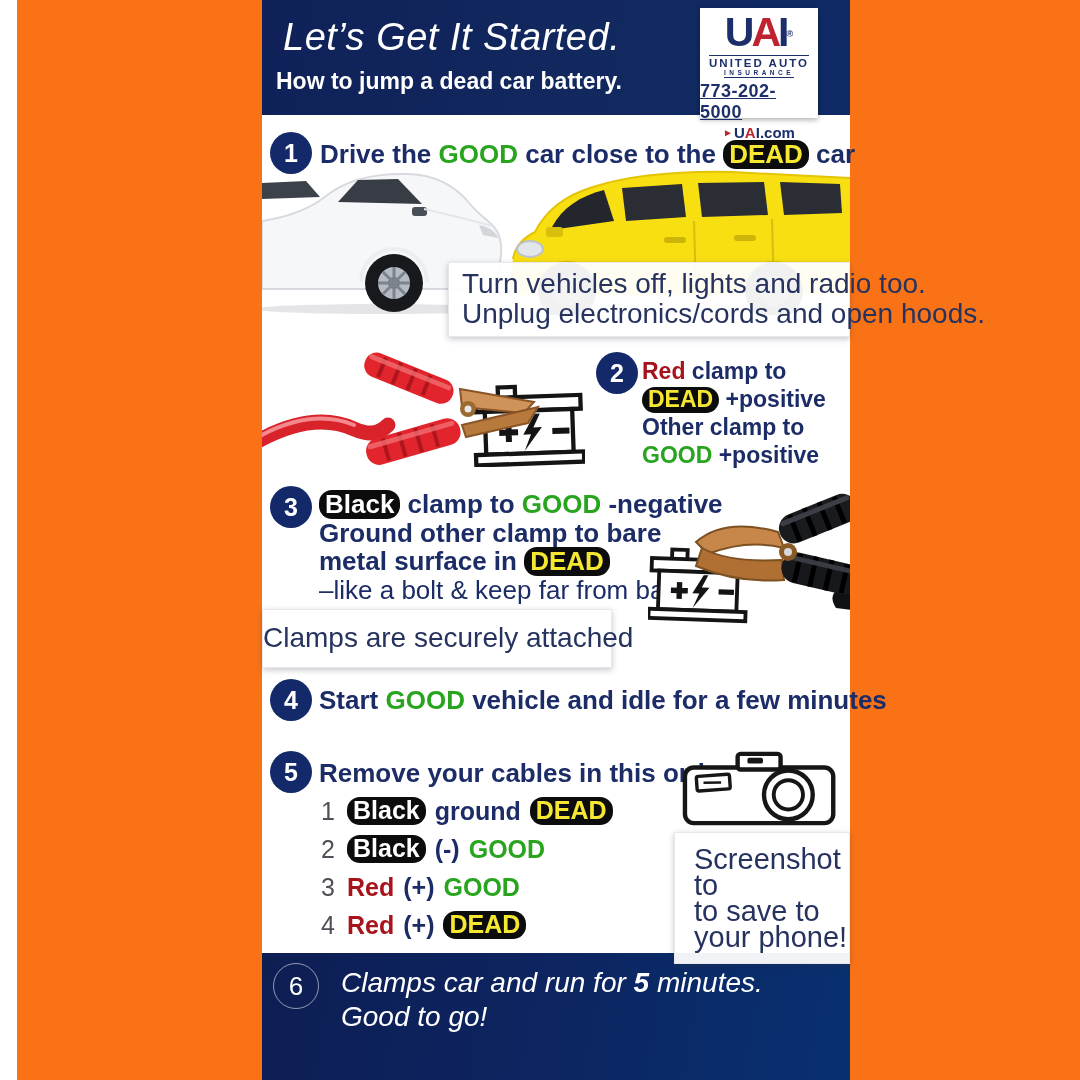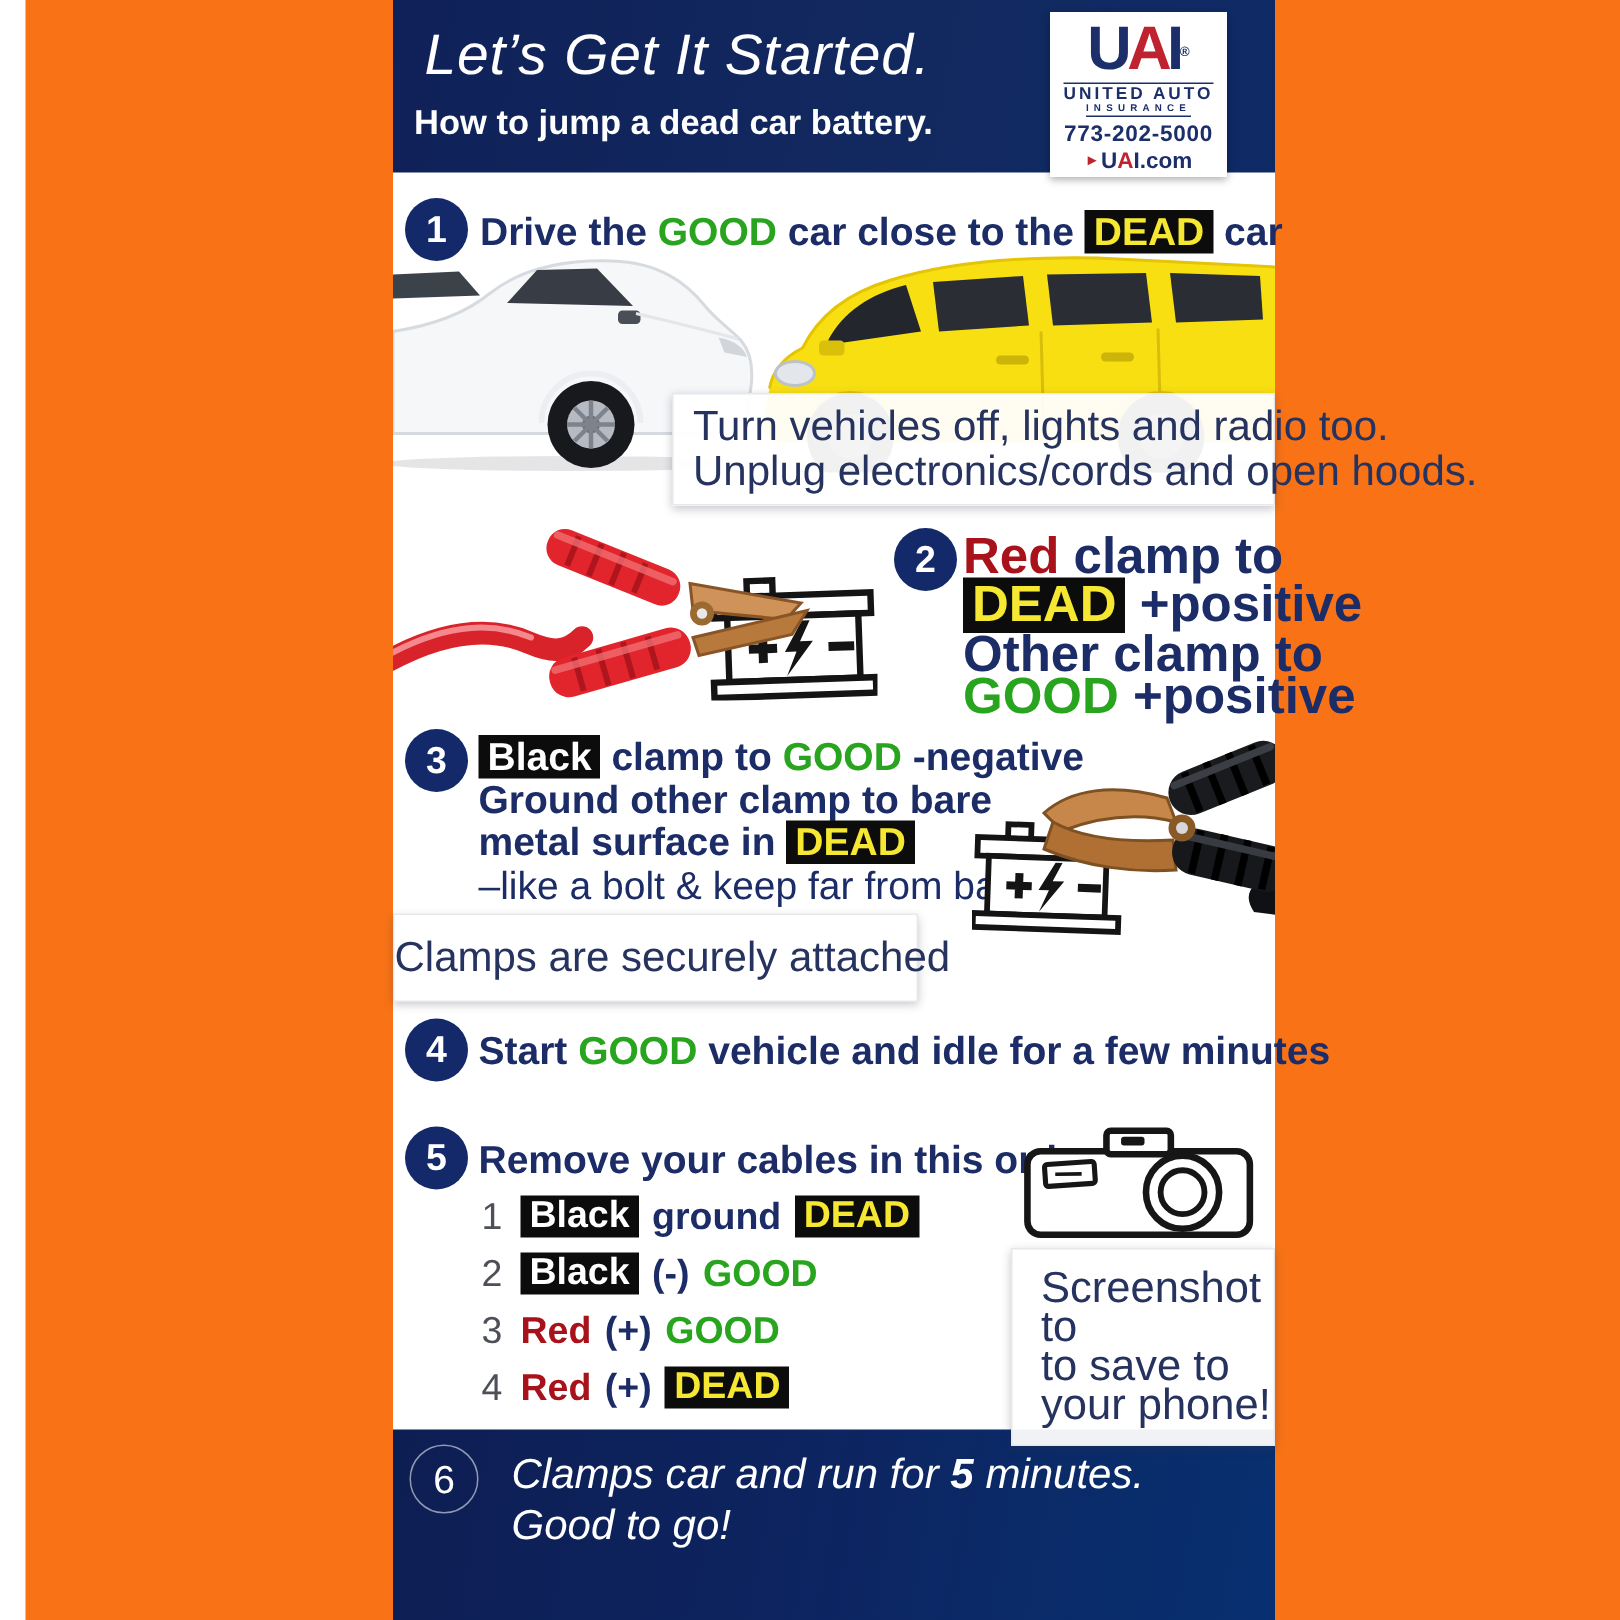--- a/index.html
+++ b/index.html
@@ -21,47 +21,47 @@
   .logo { position:absolute; left:438px; top:8px; width:118px; height:110px; background:#fff;
           box-shadow:0 2px 5px rgba(0,0,0,.3); display:flex; flex-direction:column;
           align-items:center; padding-top:5px; z-index:5; }
   .logo-word { font-weight:bold; font-size:41px; line-height:38px; letter-spacing:-3px; display:flex; }
   .lg-navy { color:#1c2f6b; } .lg-red { color:#bf2330; }
   .lg-reg  { font-size:9px; letter-spacing:0; color:#1c2f6b; margin-top:2px; }
   .logo-l1 { font-weight:bold; font-size:11.5px; letter-spacing:2px; color:#1c2f6b; margin-top:2px;
              border-top:1.5px solid #1c2f6b; padding-top:1px; }
   .logo-l2 { font-weight:bold; font-size:6.5px; letter-spacing:3.5px; color:#1c2f6b;
              border-bottom:1.5px solid #1c2f6b; padding-bottom:1px; }
-  .logo-phone { font-weight:bold; font-size:15px; color:#1c2f6b; margin-top:3px; letter-spacing:0.5px; }
+  .logo-phone { font-weight:bold; font-size:18px; color:#1c2f6b; margin-top:3px; letter-spacing:0.5px;text-decoration:underline; }
   .logo-site { margin-top:1px; font-weight:bold; font-size:15px; display:flex; align-items:center; }
   .logo-site .arrow { color:#bf2330; font-size:10px; margin-right:1px; }
 
   
   .numcircle { width:42px; height:42px; border-radius:50%; background:#13296a; color:#fff;
                font-weight:bold; font-size:25px; display:flex; align-items:center;
                justify-content:center; }
   .steptext { color:#1c2c66; font-weight:bold; font-size:26px; white-space:nowrap; }
   .green { color:#28a41e; } .dred { color:#a8121b; }
   .chip { display:inline-block; background:#0c0c0c; padding:1px 6px 2px; line-height:1.0;
-          font-weight:bold; }
+          font-weight:bold;border-radius:13px; }
   .chip-dead  { color:#f6e832; }
   .chip-white { color:#ffffff; }
   .callout { background:rgba(255,255,255,.94); border:1px solid #e6e8ec;
              box-shadow:0 2px 6px rgba(50,55,70,.28); color:#27335f; font-size:28px; z-index:4; }
 
   
   .s1-circle { left:8px; top:132px; }
   .s1-text   { left:58px; top:139px; }
   .cars      { left:0; top:163px; width:588px; height:152px; }
   .co1 { left:186px; top:262px; width:402px; padding:6px 0 7px 13px; line-height:30px; white-space:nowrap; }
 
   .s2-batt   { left:211px; top:383px; width:112px; height:84px; }
   .s2-clamp  { left:0px;   top:347px; width:290px; height:125px; }
   .s2-circle { left:334px; top:352px; }
-  .s2-text   { left:380px; top:357px; line-height:28px; font-size:34px; }
+  .s2-text   { left:380px; top:357px; line-height:28px; font-size:23px; }
 
   .s3-circle { left:8px;  top:486px; }
   .s3-text   { left:57px; top:490px; line-height:28px; }
   .s3-line4  { font-weight:normal; }
   .s3-batt   { left:386px; top:540px; width:100px; height:90px; }
   .s3-clamp  { left:420px; top:492px; width:168px; height:124px; }
   .co2 { left:0; top:609px; width:350px; padding:12px 0 13px; text-align:center; white-space:nowrap; }
 
   .s4-circle { left:8px;  top:679px; }
   .s4-text   { left:57px; top:685px; line-height:30px; }

